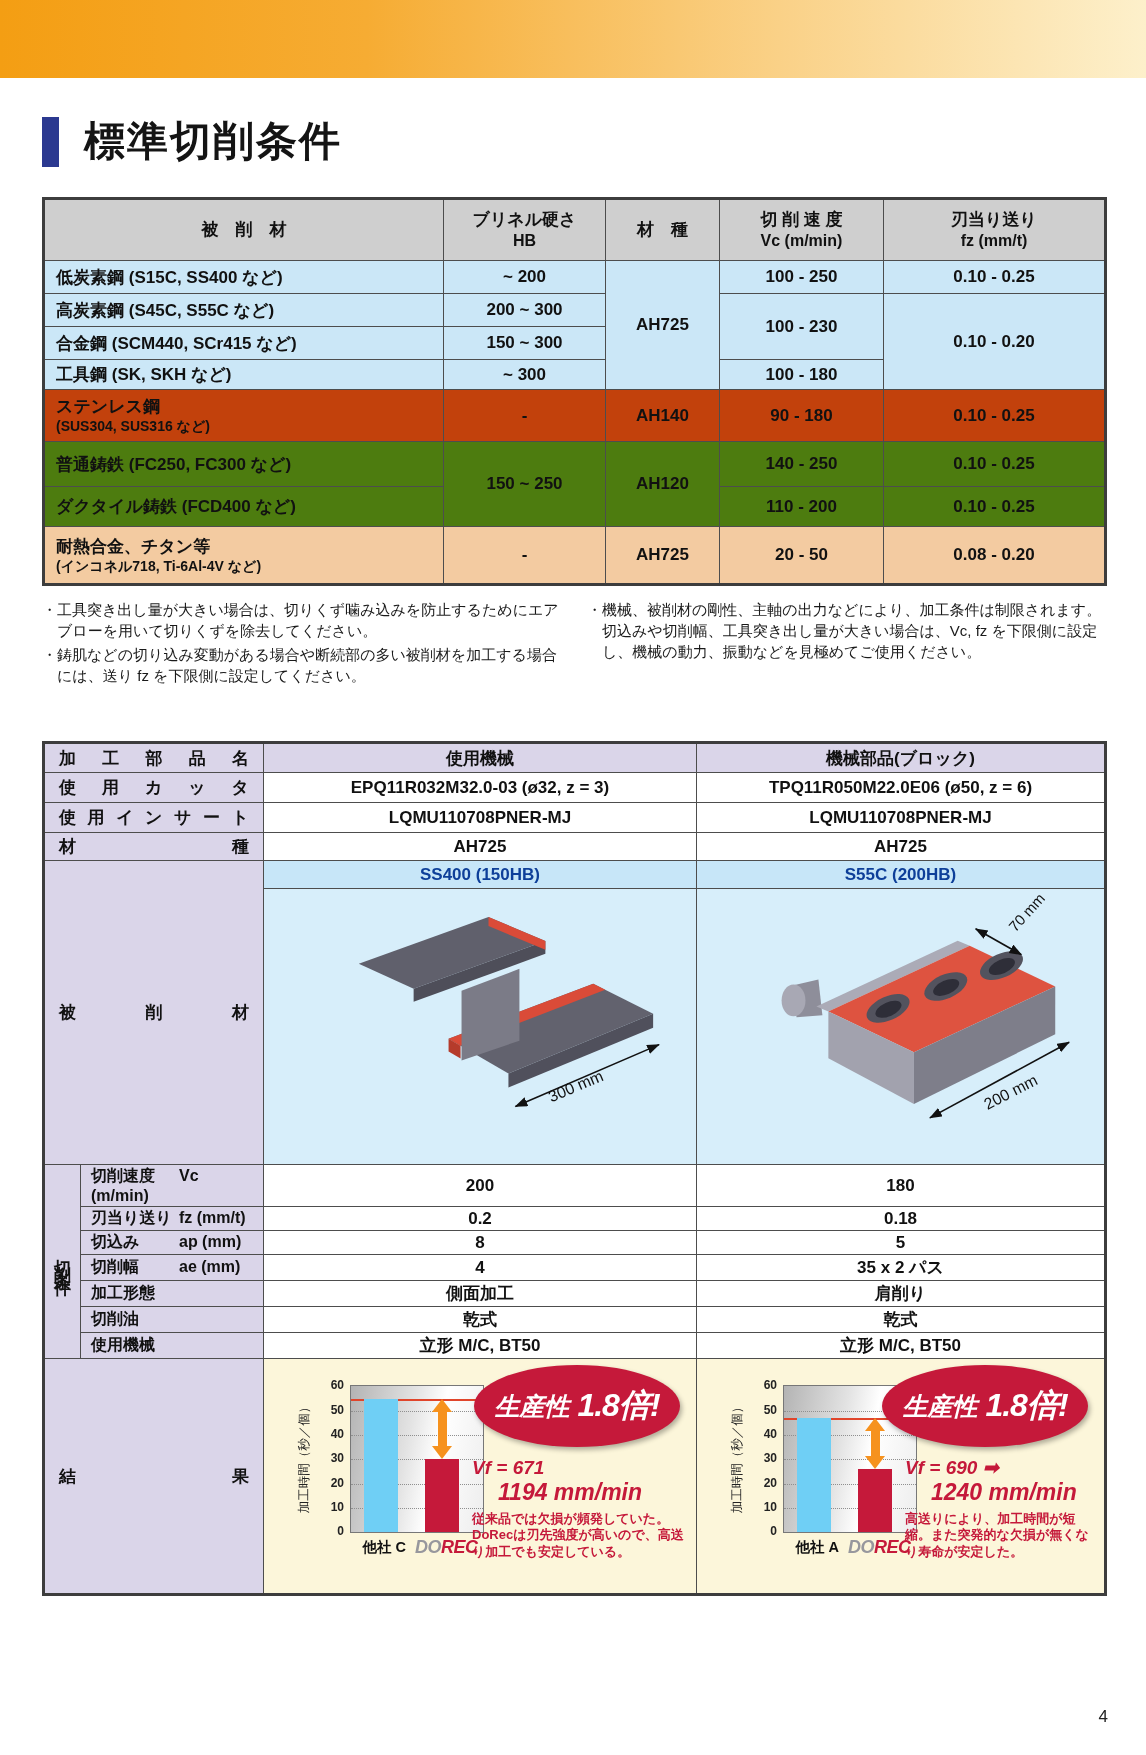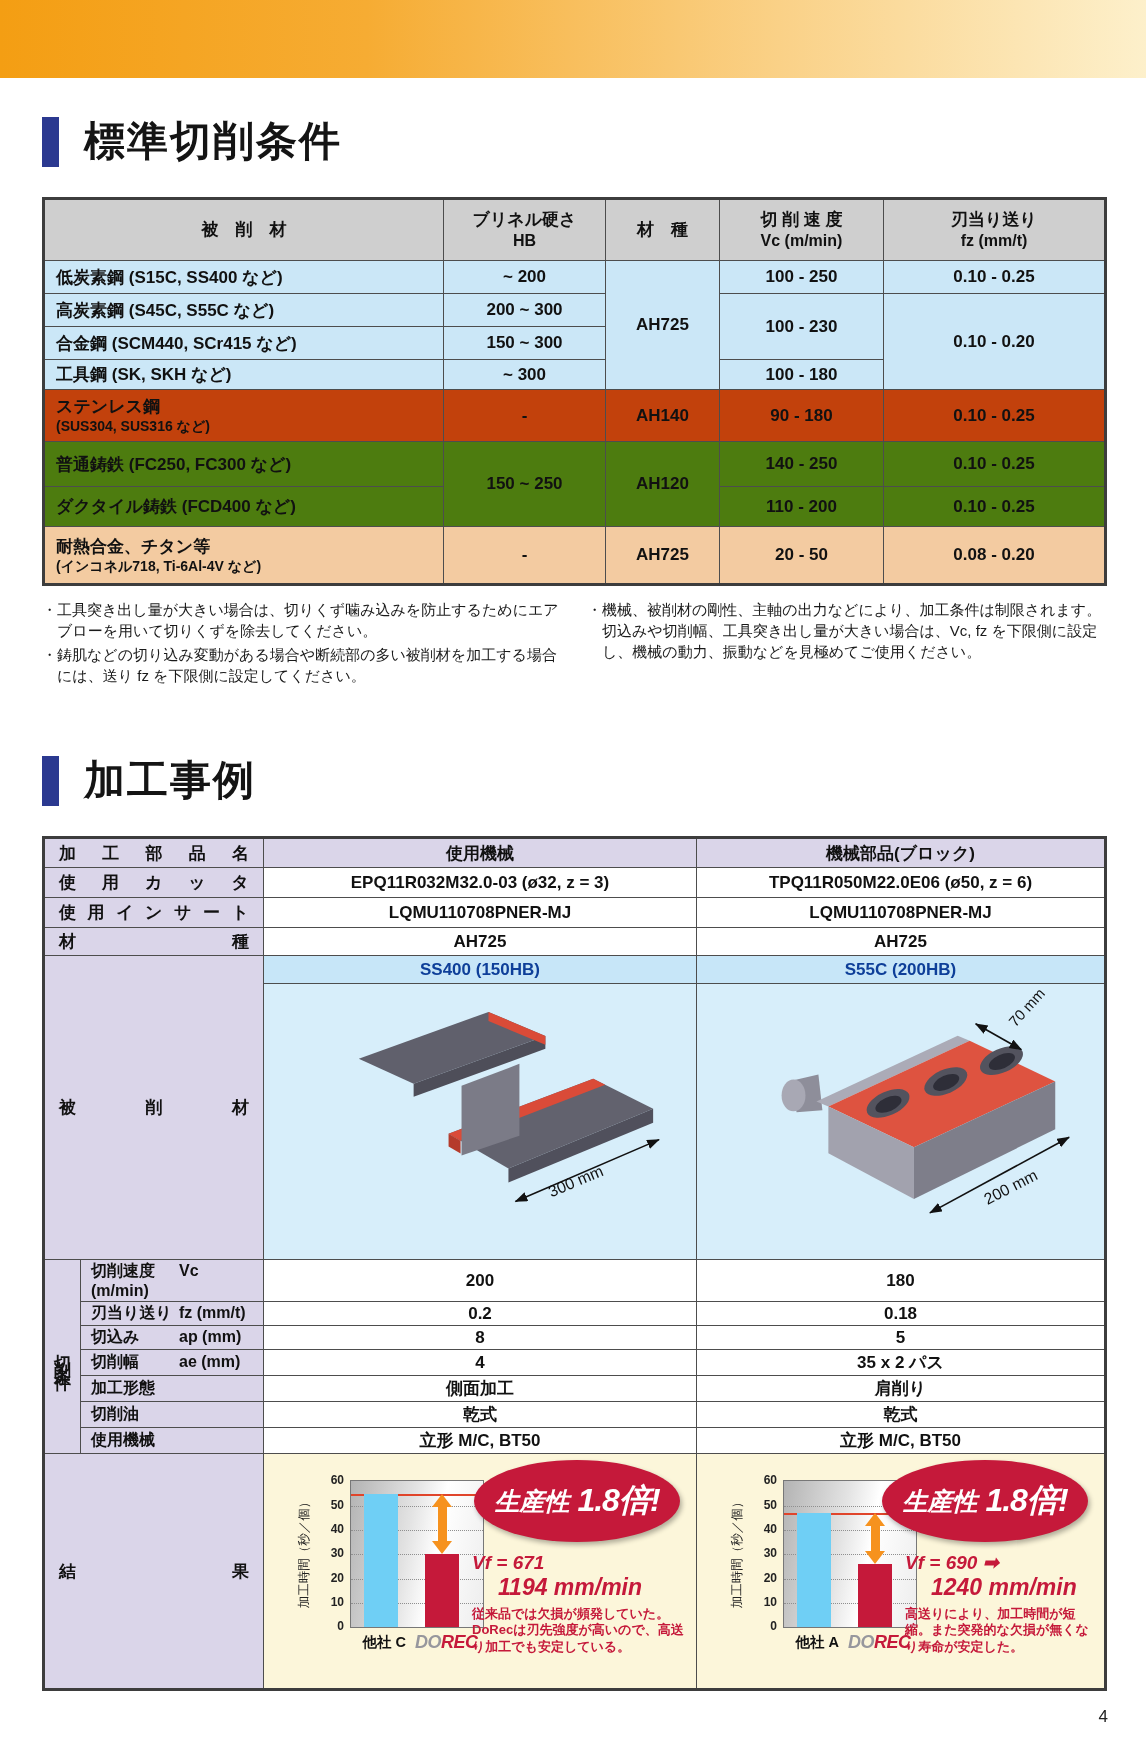--- a/index.html
+++ b/index.html
@@ -186,24 +186,20 @@
         <p>・工具突き出し量が大きい場合は、切りくず噛み込みを防止するためにエアブローを用いて切りくずを除去してください。</p>
         <p>・鋳肌などの切り込み変動がある場合や断続部の多い被削材を加工する場合には、送り fz を下限側に設定してください。</p>
       </div>
       <div class="ncol">
         <p>・機械、被削材の剛性、主軸の出力などにより、加工条件は制限されます。切込みや切削幅、工具突き出し量が大きい場合は、Vc, fz を下限側に設定し、機械の動力、振動などを見極めてご使用ください。</p>
       </div>
     </div>
   </div>
 
   <div class="section" style="margin-top:52px;">
-    <div class="sec-head">
-      <span class="tbar"></span>
-      <h1 class="sec-title">加工事例</h1>
-    </div>
 
     <table class="t2">
       <colgroup>
         <col style="width:37px">
           <col style="width:183px">
           <col style="width:433px">
           <col style="width:409px">
       </colgroup>
       <tbody>
         <tr style="height:30px">

